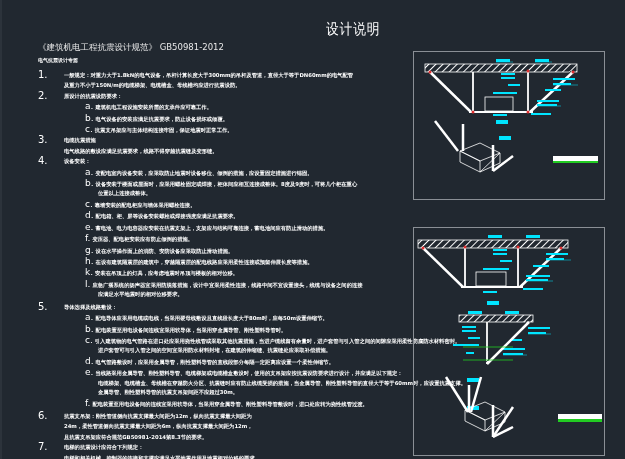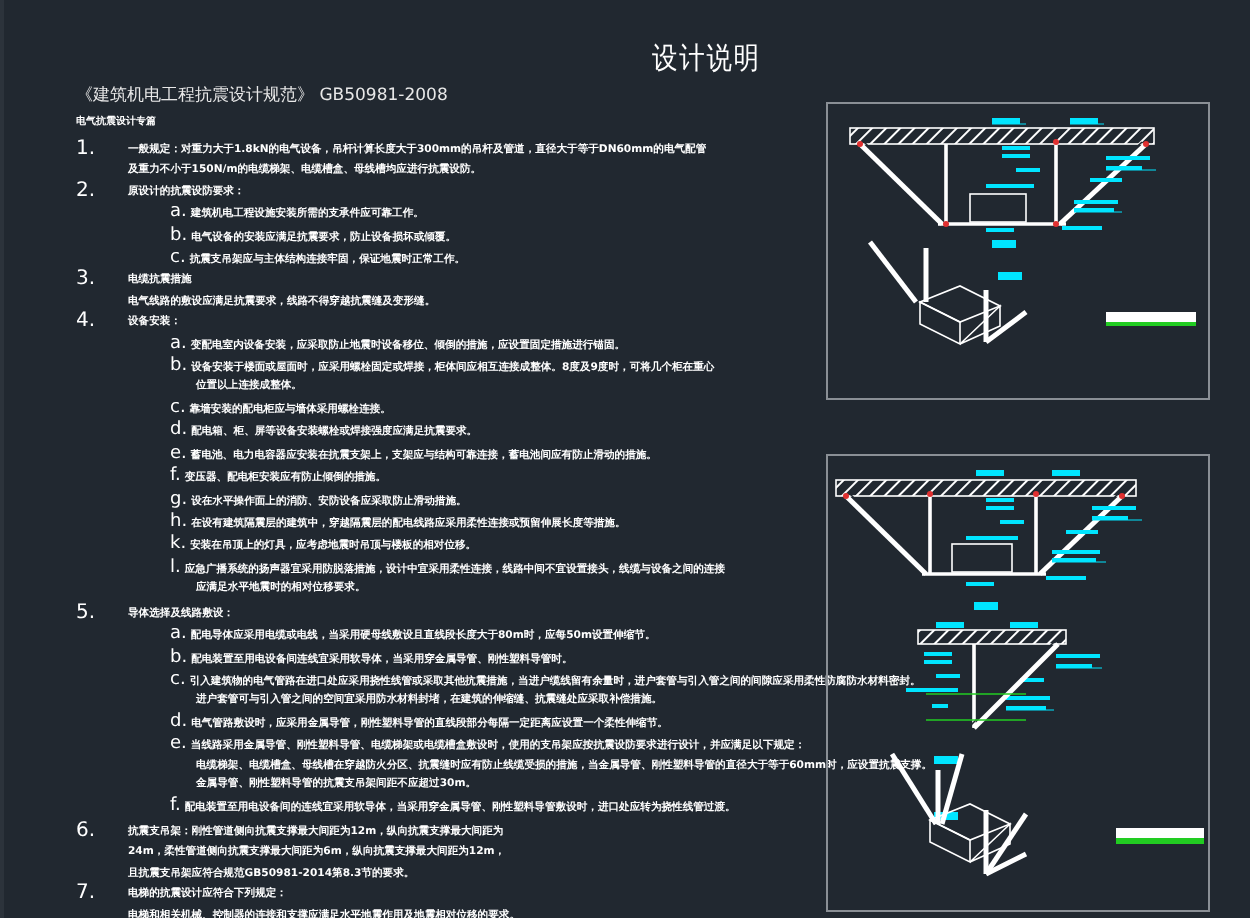--- a/index.html
+++ b/index.html
@@ -16,21 +16,21 @@
   .s .l{font-size:9px;font-weight:normal;margin-right:2px;}
   .cont{margin-left:60px;font-size:5.3px;font-weight:bold;line-height:9.5px;white-space:nowrap;}
   .frame{position:absolute;border:1px solid #8a8f95;}
 </style>
 </head>
 <body>
 
 <div class="edge"></div>
 
 <div class="title">设计说明</div>
-<div class="std">《建筑机电工程抗震设计规范》 GB50981-2008</div>
+<div class="std">《建筑机电工程抗震设计规范》 GB50981-2012</div>
 <div class="sub">电气抗震设计专篇</div>
 
 <div class="notes">
 
   <div class="n">
     <span class="num">1.</span>
     <span class="tx">一般规定：对重力大于1.8kN的电气设备，吊杆计算长度大于300mm的吊杆及管道，直径大于等于DN60mm的电气配管</span>
     <span class="tx">及重力不小于150N/m的电缆梯架、电缆槽盒、母线槽均应进行抗震设防。</span>
   </div>
 

